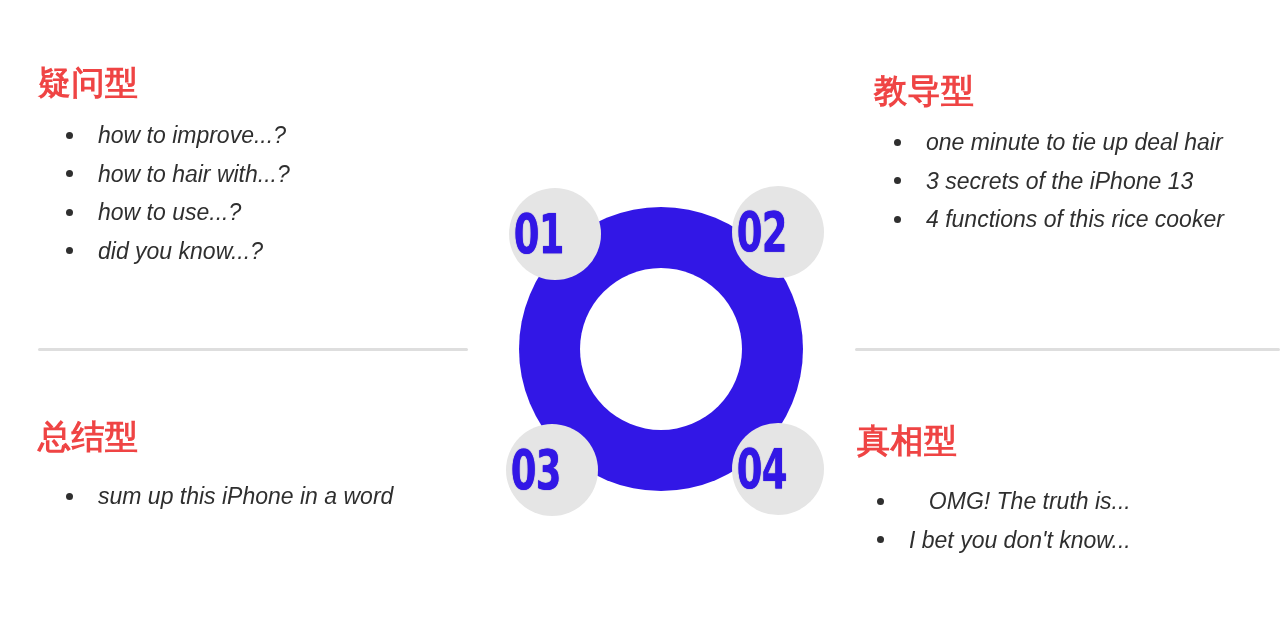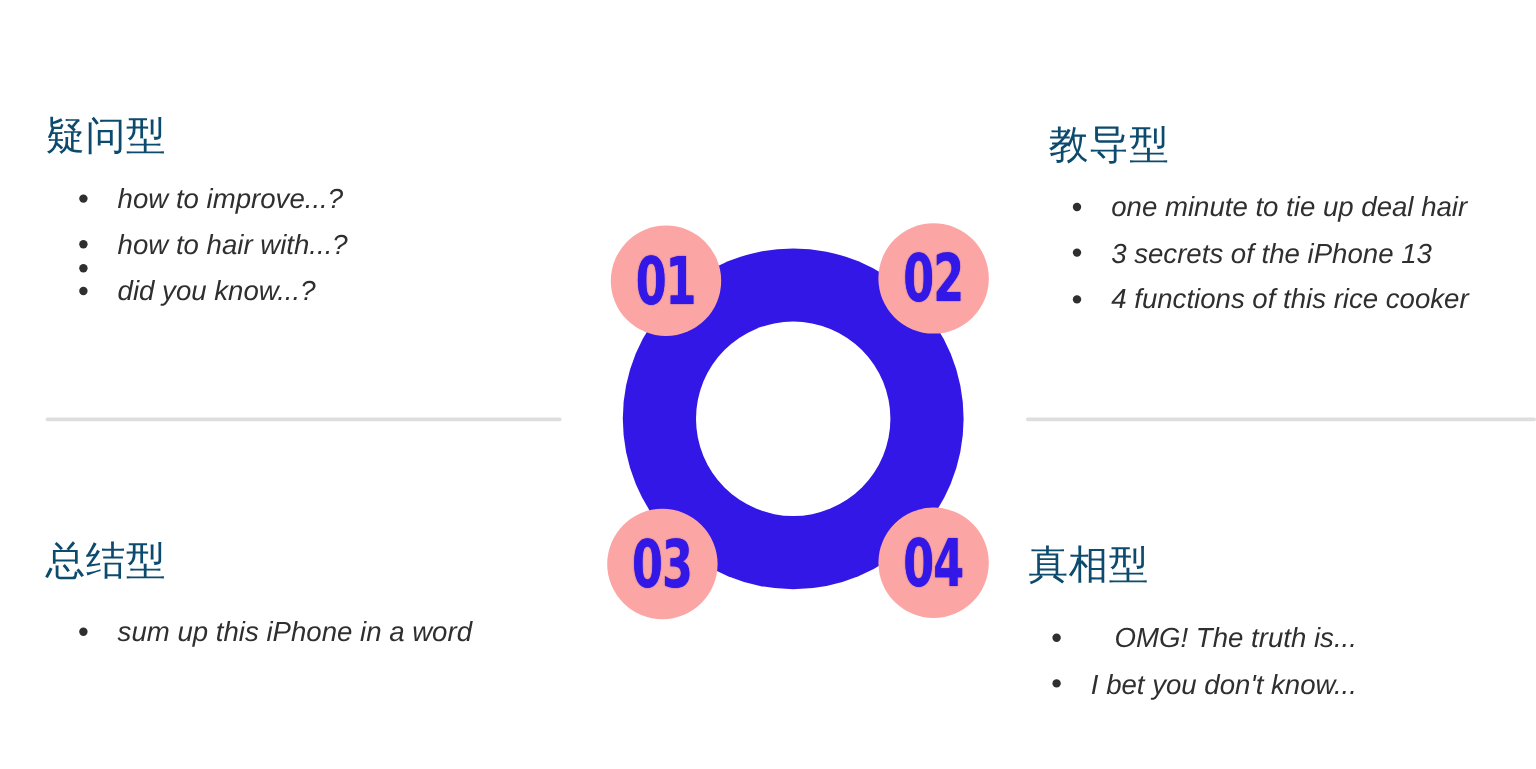--- a/index.html
+++ b/index.html
@@ -19,26 +19,25 @@
     background: #ffffff;
     overflow: hidden;
   }
 
   
   .quadrant {
     position: absolute;
   }
   .q-heading {
     font-size: 33px;
-    font-weight: normal;
-    color: #0c4a6e;
+    font-weight: bold;
+    color: #ef4444;
     line-height: 1.0;
     letter-spacing: 0.5px;
     white-space: nowrap;
-    margin-top: 30px;
   }
   .q-list {
     list-style: none;
     margin: 0;
     padding: 0;
     font-style: italic;
   }
   .q-list li {
     position: relative;
     font-size: 23px;
@@ -106,24 +105,24 @@
     width: 162px;
     height: 162px;
     border-radius: 50%;
     background: #ffffff;
   }
   .badge {
     position: absolute;
     width: 92px;
     height: 92px;
     border-radius: 50%;
-    background: #fca5a5;
+    background: #e5e5e5;
     display: flex;
     align-items: center;
-    justify-content: center;
+    justify-content: flex-start;
   }
   .badge-number {
     font-family: "DejaVu Sans Condensed", "Liberation Sans Narrow", "Liberation Sans", sans-serif;
     font-weight: bold;
     font-size: 49px;
     color: #3217e6;
     letter-spacing: -1px;
     line-height: 1;
     transform: scaleX(0.84) scaleY(1.12);
     transform-origin: center center;
@@ -145,20 +144,21 @@
       <li>
         <span class="bullet"></span>
         <span>how to improve...?</span>
       </li>
       <li>
         <span class="bullet"></span>
         <span>how to hair with...?</span>
       </li>
       <li>
         <span class="bullet"></span>
+        <span>how to use...?</span>
       </li>
       <li>
         <span class="bullet"></span>
         <span>did you know...?</span>
       </li>
     </ul>
   </div>
 
   <div class="quadrant" id="quadrant-top-right">
     <div class="q-heading">教导型</div>

